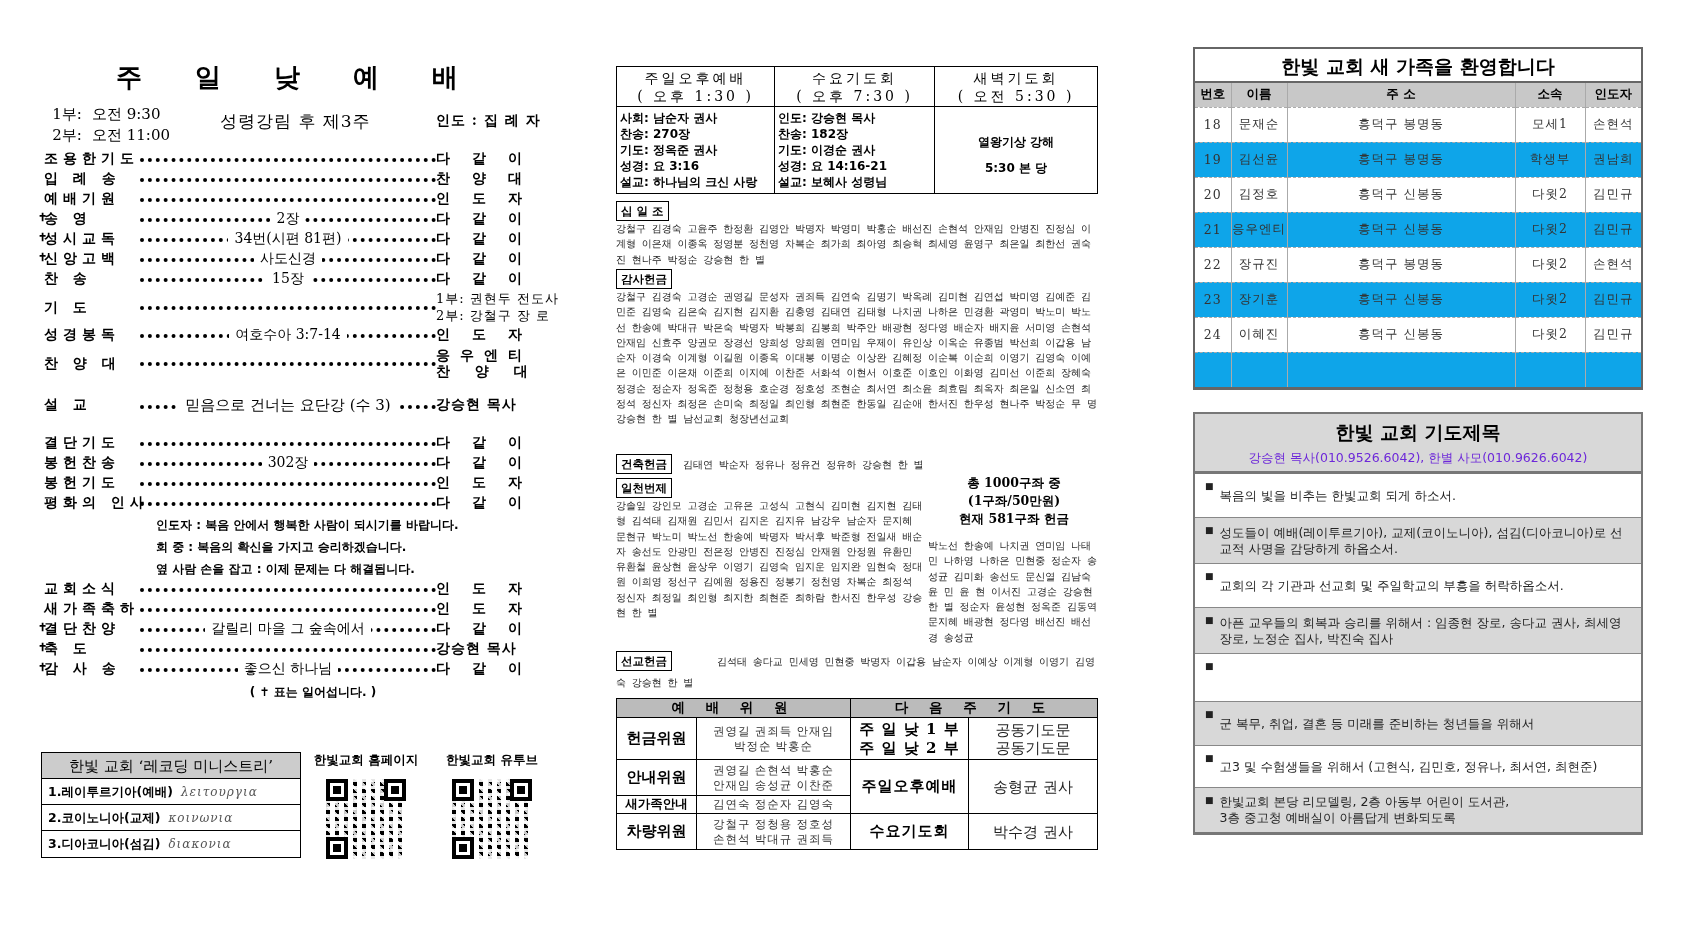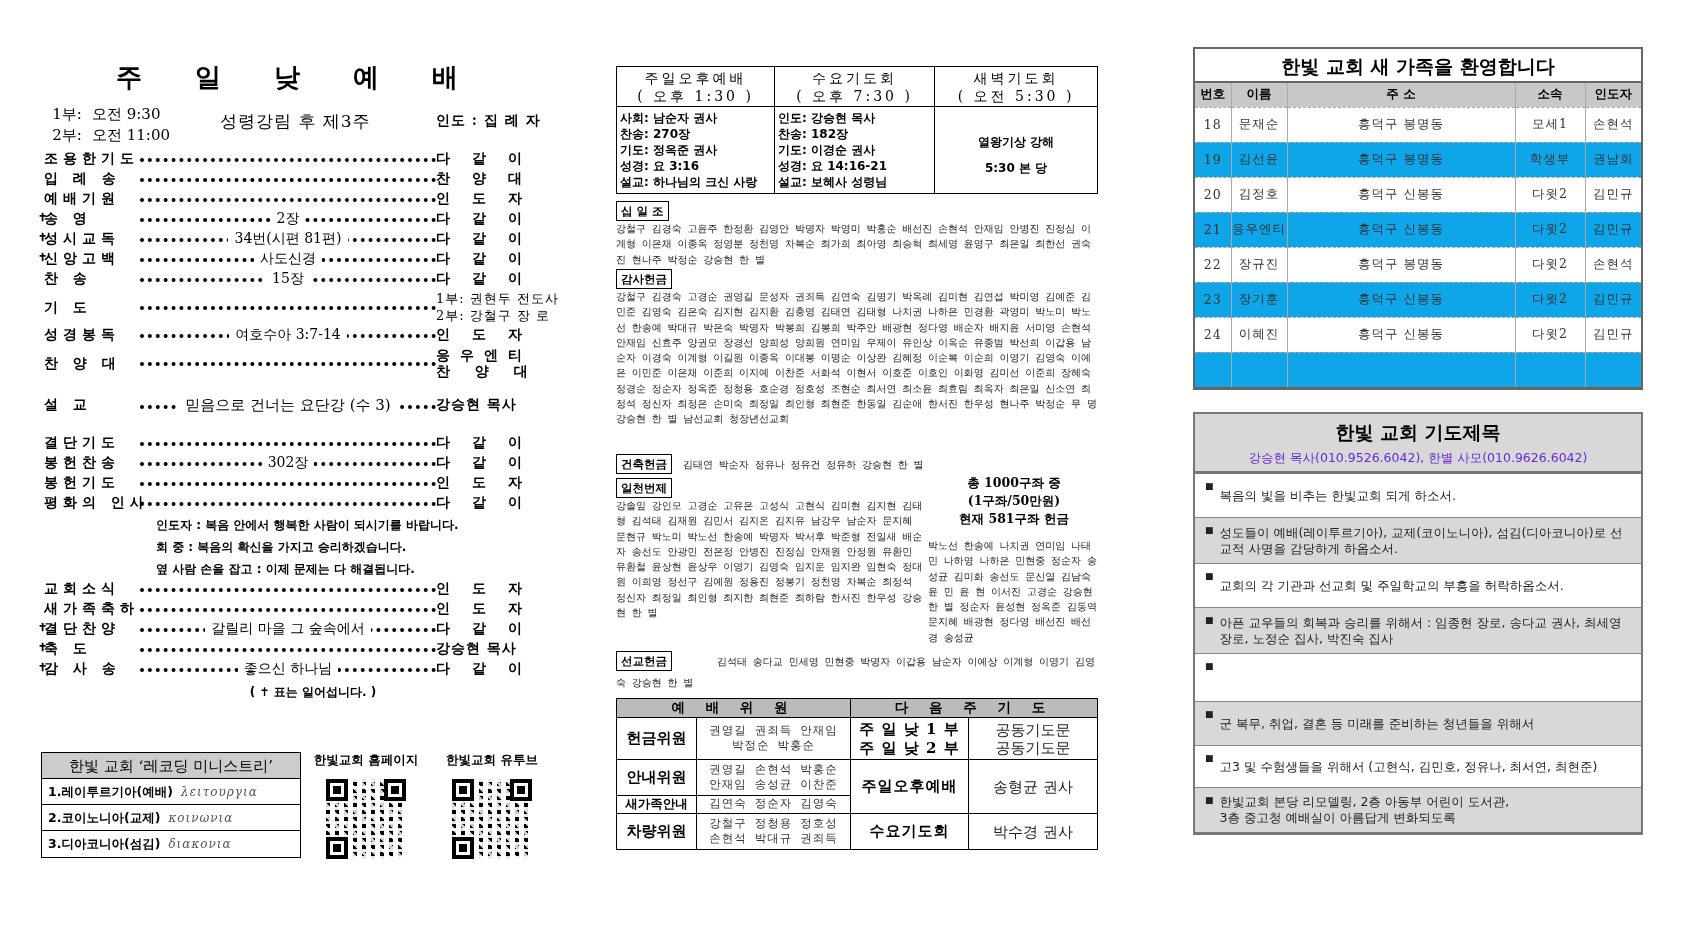--- a/index.html
+++ b/index.html
@@ -61,21 +61,21 @@
   .names { font-family: Liberation Sans, sans-serif; font-size: 10px; line-height: 15.3px; word-spacing: 3px; color: #222; }
   .sect { position: absolute; left: 0; margin-top: 6px; }
 
   .bld { position: absolute; left: 318px; top: 408px; width: 160px; text-align: center; font-size: 12.5px; font-weight: bold; line-height: 18px; }
 
   .duty { position: absolute; left: 0; top: 632px; width: 482px; border: 1.5px solid #000; border-collapse: collapse; }
   .duty td, .duty th { border: 1px solid #000; text-align: center; }
   .duty th { background: #bbb; font-family: "DejaVu Sans", sans-serif; font-size: 13.5px; height: 18px; letter-spacing: 8px; }
   .duty .rl { font-family: "DejaVu Sans", sans-serif; font-weight: bold; font-size: 15px; width: 80px; }
   .duty .rl.sm { font-size: 12.5px; }
-  .duty .nm { font-family: Liberation Mono, monospace; font-size: 11.5px; line-height: 14.5px; color: #333; width: 154px; letter-spacing: 1px; text-align: center; }
+  .duty .nm { font-family: Liberation Sans, sans-serif; font-size: 11.5px; line-height: 14.5px; color: #333; width: 154px; letter-spacing: 1px; text-align: center; }
   .duty .nx { font-weight: bold; font-size: 15px; width: 118px; letter-spacing: 1px; }
   .duty .nv { font-size: 15px; line-height: 18px; color: #222; }
 
   
   .nf { position: absolute; left: 1193px; top: 47px; width: 450px; border: 2px solid #666; border-bottom: 3px solid #666; }
   .nf .title { height: 34px; line-height: 34px; text-align: center; font-family: "DejaVu Sans", sans-serif; font-weight: bold; font-size: 19px; border-bottom: 2px solid #666; }
   .nf table { width: 100%; border-collapse: collapse; font-size: 12.5px; }
   .nf th { background: #c8c8c8; font-family: "DejaVu Sans", sans-serif; font-size: 12.5px; height: 24px; border-right: 1px solid #aaa; }
   .nf td { height: 35px; text-align: center; border-right: 1px solid #aaa; border-top: 1px dashed #aaa; color: #333; letter-spacing: 1px; }
   .nf th:last-child, .nf td:last-child { border-right: none; }

